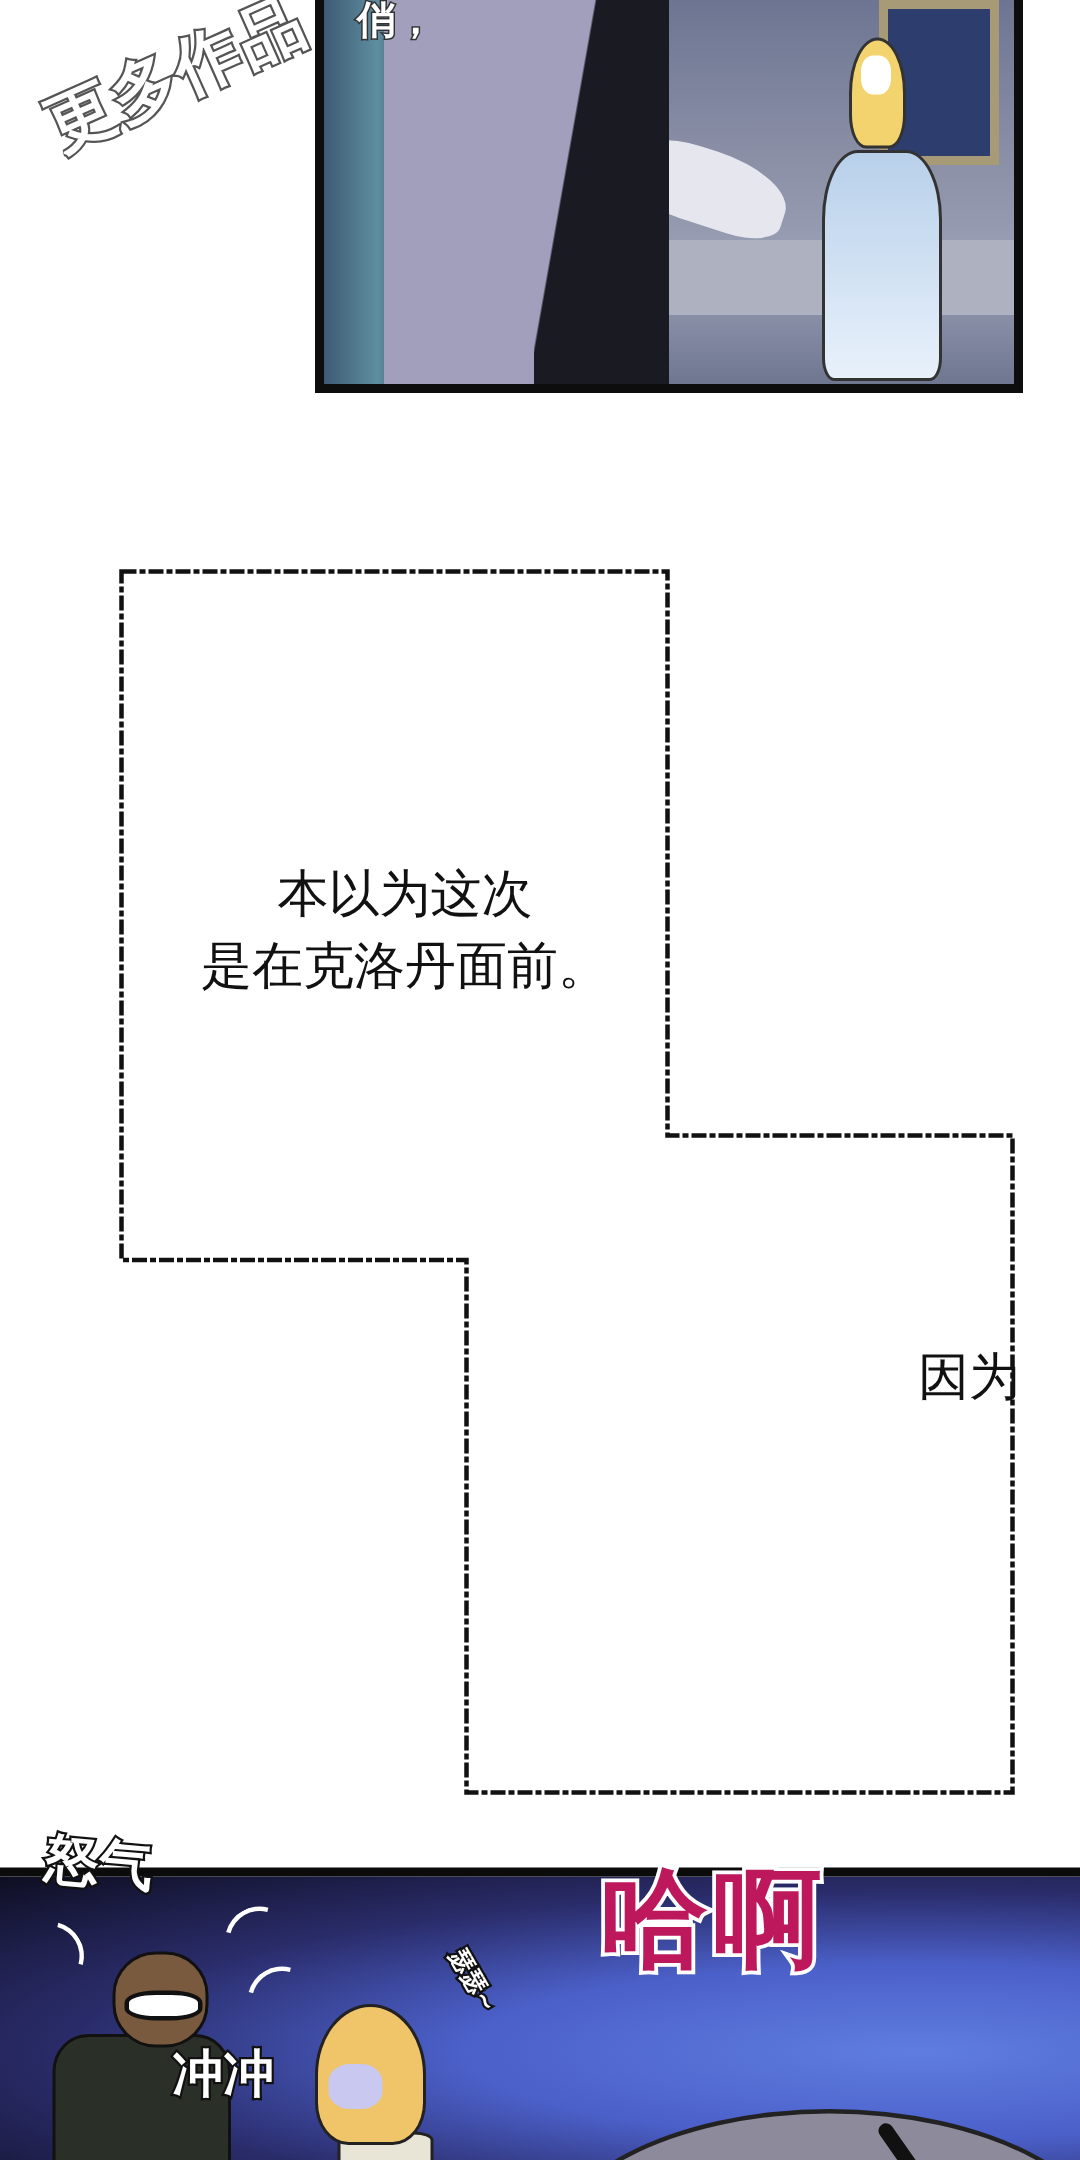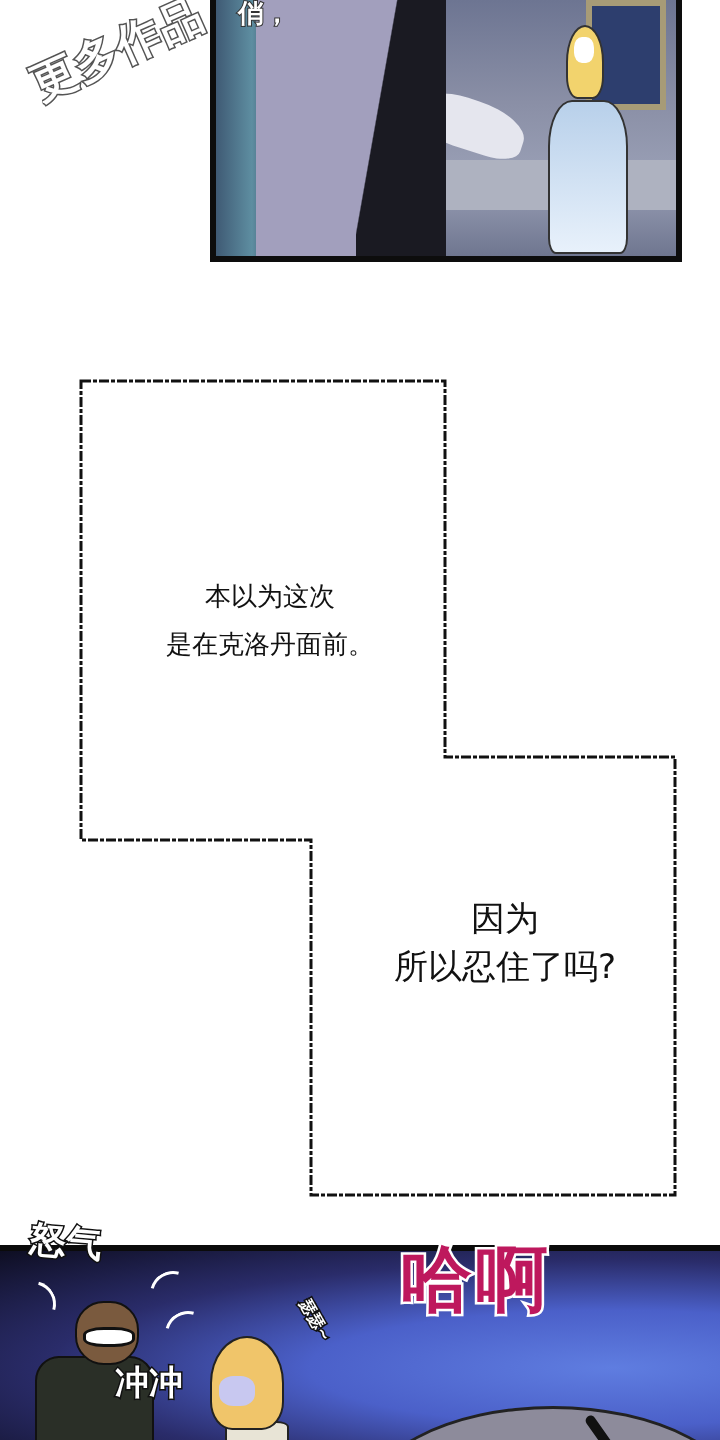--- a/index.html
+++ b/index.html
@@ -17,22 +17,22 @@
   .panel-top .bench { position:absolute; left:215px; top:160px; width:260px; height:50px; background:#aeb2c0; }
   .panel-top .pillow { position:absolute; left:200px; top:100px; width:110px; height:50px; border-radius:40% 50% 30% 40%; background:#e5e6ee; transform:rotate(18deg); }
   .panel-top .window { position:absolute; right:10px; top:0; width:80px; height:110px; background:#2d3e6e; border:6px solid #a79b77; box-sizing:border-box; }
   .panel-top .girl { position:absolute; left:330px; top:25px; width:80px; height:230px; }
   .panel-top .girl .hair { position:absolute; left:20px; top:0; width:34px; height:70px; background:#f2d36d; border-radius:50% 50% 30% 30%; border:2px solid #333; }
   .panel-top .girl .face { position:absolute; left:28px; top:12px; width:20px; height:26px; background:#fff; border-radius:40%; }
   .panel-top .girl .gown { position:absolute; left:2px; top:75px; width:76px; height:150px; background:linear-gradient(180deg,#b8d0ea,#e8f1fb); border:2px solid #333; border-radius:30% 30% 10% 10%; }
   .speech-frag { position:absolute; left:238px; top:-4px; font-size:26px; font-weight:bold; color:#fff; -webkit-text-stroke:2px #333; paint-order:stroke fill; }
 
   .dialog-outline { position:absolute; left:0; top:0; }
-  .text-box-1 { position:absolute; left:100px; top:572px; width:340px; text-align:center; font-size:26px; line-height:48px; color:#111; }
-  .text-box-2 { position:absolute; left:330px; top:894px; width:350px; text-align:center; font-size:34px; line-height:48px; color:#111; }
+  .text-box-1 { position:absolute; left:100px; top:572px; width:340px; text-align:center; font-size:34px; line-height:48px; color:#111; }
+  .text-box-2 { position:absolute; left:330px; top:894px; width:350px; text-align:right; font-size:34px; line-height:48px; color:#111; }
 
   .panel-bottom { position:absolute; left:0; top:1245px; width:720px; height:195px; border-top:6px solid #0b0b0b; overflow:hidden;
     background:radial-gradient(ellipse at 85% 60%, #5f7de0 0%, #4b60c9 35%, #2a2c6a 65%, #0e0e22 100%); }
   .man { position:absolute; left:35px; top:50px; width:115px; height:160px; }
   .man .head { position:absolute; left:40px; top:0; width:60px; height:60px; background:#7a5a3e; border-radius:45%; border:2px solid #111; }
   .man .eyes { position:absolute; left:48px; top:26px; width:46px; height:14px; background:#fff; border-radius:40%; border:3px solid #111; }
   .man .body { position:absolute; left:0; top:55px; width:115px; height:120px; background:#2a2f27; border-radius:20% 20% 0 0; border:2px solid #111; }
   .blonde { position:absolute; left:205px; top:85px; width:90px; height:120px; }
   .blonde .hair { position:absolute; left:5px; top:0; width:70px; height:90px; background:#f0c56a; border-radius:50% 50% 30% 30%; border:2px solid #222; }
   .blonde .face { position:absolute; left:14px; top:40px; width:36px; height:30px; background:#c8c8f0; border-radius:40%; }
@@ -72,21 +72,20 @@
   <path d="M81 381 H445 V757 H675 V1195 H311 V840 H81 Z" fill="#ffffff" stroke="#111" stroke-width="3" stroke-dasharray="10 2 4 2"></path>
 </svg>
 
 <div class="text-box-1">
   <div>本以为这次</div>
   <div>是在克洛丹面前。</div>
 </div>
 
 <div class="text-box-2">
   <div>因为</div>
-  <div>所以忍住了吗?</div>
 </div>
 
 <div class="panel-bottom">
   <div class="man">
     <div class="body"></div>
     <div class="head"></div>
     <div class="eyes"></div>
   </div>
   <div class="squiggle" style="left:10px;top:30px;width:40px;height:40px;transform:rotate(60deg)"></div>
   <div class="squiggle" style="left:150px;top:20px;width:40px;height:40px;transform:rotate(-30deg)"></div>

